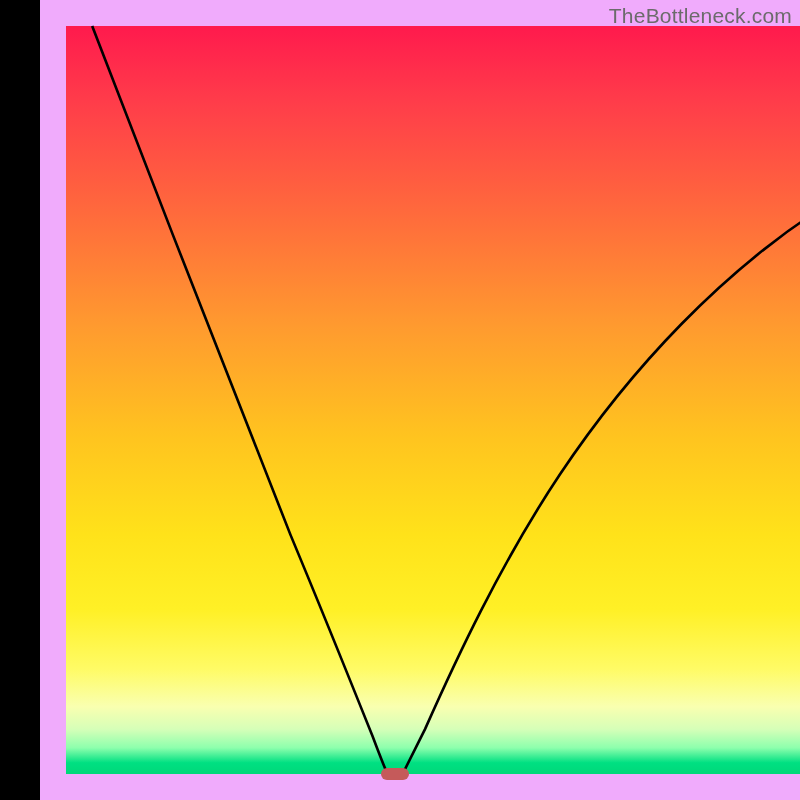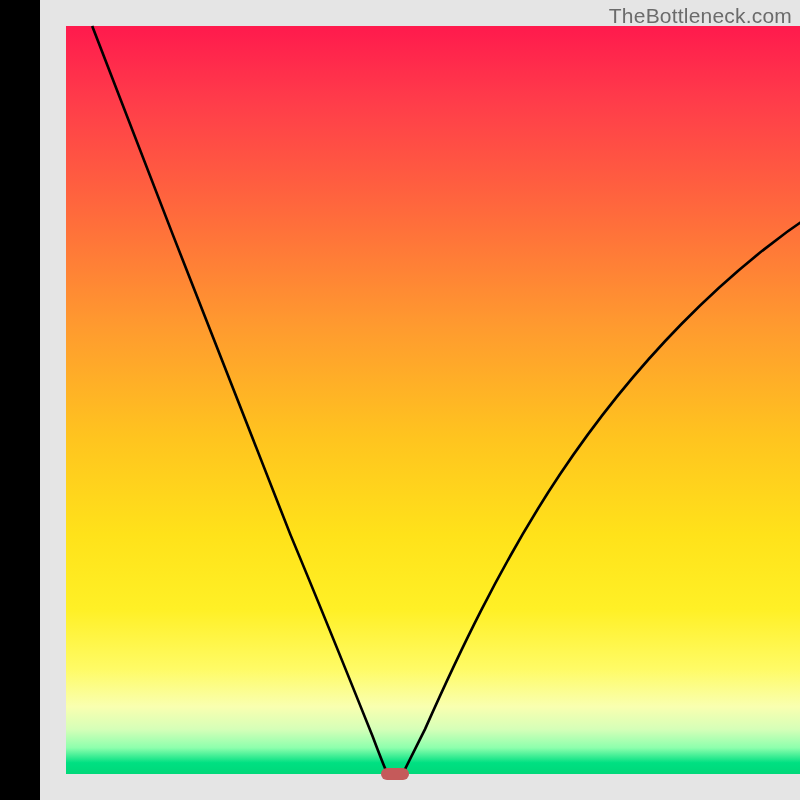--- a/index.html
+++ b/index.html
@@ -7,21 +7,21 @@
     padding: 0;
     width: 800px;
     height: 800px;
     overflow: hidden;
     background: #000;
     font-family: Arial, Helvetica, sans-serif;
   }
   .frame {
     position: absolute;
     inset: 0;
-    background: #e5e5e5;
+    background: #f0abfc;
     margin-left: 40px;
   }
   .plot-area {
     position: absolute;
     left: 26px;
     top: 26px;
     width: 748px;
     height: 748px;
     background: linear-gradient(to bottom,
       #ff1a4d 0%,

